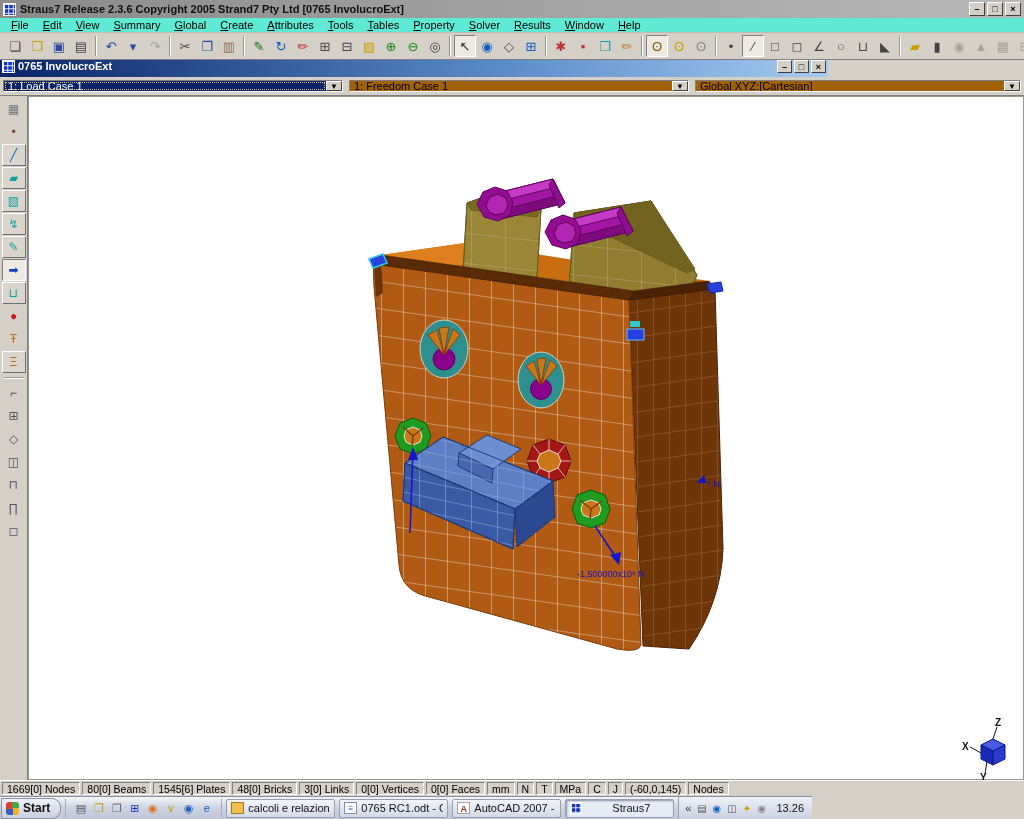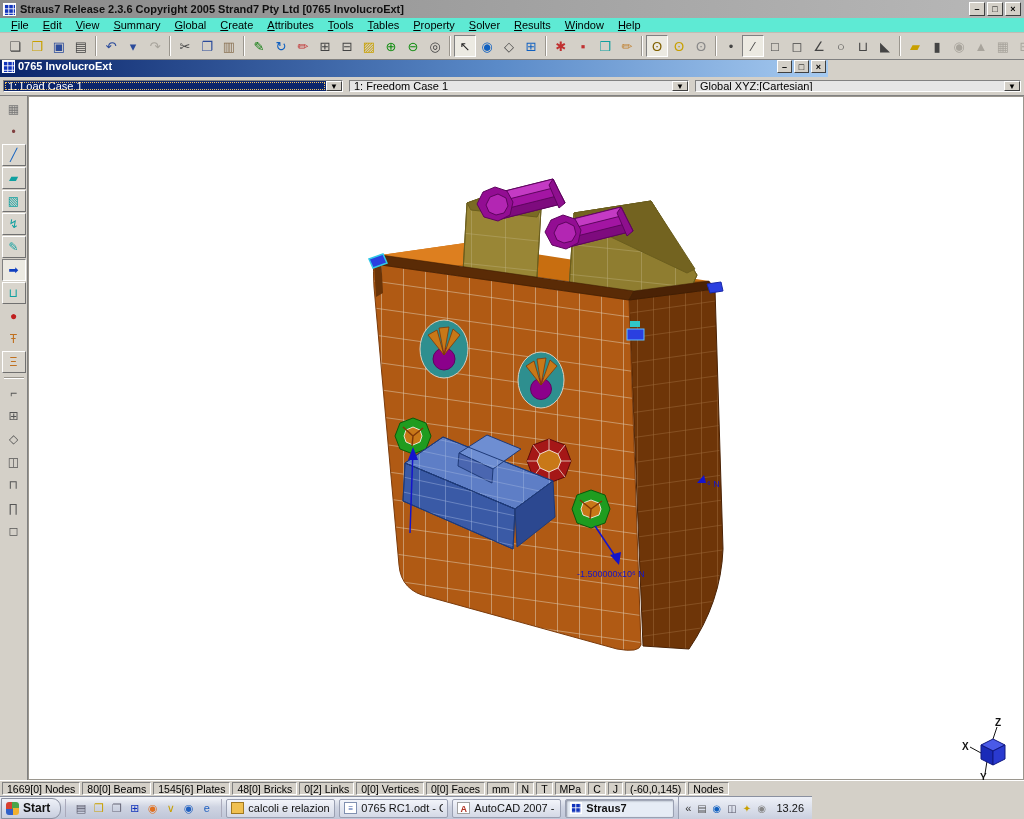--- a/index.html
+++ b/index.html
@@ -35,21 +35,21 @@
   .tbsep { width:2px; height:20px; border-left:1px solid #9a968e; border-right:1px solid #fff; margin:0 3px; flex:none; }
 
   
   .childbar { position:absolute; left:0; top:60px; width:828px; height:17px;
     background:linear-gradient(90deg,#0A246A,#5a8ac8 60%,#A6CAF0); display:flex; padding:0 2px; }
   .childbar .title { color:#fff; font-weight:bold; margin-left:3px; }
   .childbar .winbtn { width:15px; height:13px; }
 
   .combos { position:absolute; left:0; top:77px; width:1024px; height:19px; background:#D4D0C8;
     display:flex; align-items:stretch; border-bottom:1px solid #808080; }
-  .combo { display:flex; align-items:stretch; border:1px solid; border-color:#808080 #fff #fff #808080; margin:3px; background:#e5e5e5; }
+  .combo { display:flex; align-items:stretch; border:1px solid; border-color:#808080 #fff #fff #808080; margin:3px; background:#a16207; }
   .combo .val { flex:1; display:flex; align-items:center; padding:0 4px; color:#000; white-space:nowrap; overflow:hidden; }
   .combo.sel .val { background:#0A246A; color:#fff; outline:1px dotted #f0c060; outline-offset:-2px; }
   .combo .arrow { width:16px; background:#D4D0C8; border:1px solid; border-color:#fff #404040 #404040 #fff;
     font-size:8px; display:flex; align-items:center; justify-content:center; color:#000; }
   .combo1 { width:340px; } .combo2 { width:340px; } .combo3 { flex:1; }
 
   
   .lefttb { position:absolute; left:0; top:96px; width:28px; height:684px; background:#D4D0C8;
     border-right:1px solid #808080; display:flex; flex-direction:column; align-items:center; padding-top:2px; }
   .lefttb .tbicon { width:24px; height:22px; font-size:12px; margin-bottom:1px; }
@@ -71,21 +71,21 @@
   .startbtn { height:21px; margin-left:1px; padding:0 10px 0 4px; display:flex; align-items:center; gap:4px;
     background:linear-gradient(#eef1f8,#c8cede); border:1px solid #8a90a0; border-radius:0 9px 9px 0; font-weight:bold; font-size:12px; color:#111; }
   .xpflag { width:13px; height:13px; border-radius:3px;
     background:conic-gradient(#4aa54a 0 25%, #f0b030 0 50%, #3060c8 0 75%, #d84030 0); }
   .ql { display:flex; align-items:center; margin:0 4px; padding:0 6px; border-left:1px solid #aab; border-right:1px solid #aab; gap:1px; }
   .ql .tbicon { width:17px; height:18px; font-size:11px; border:none; }
   .taskbtn { height:19px; width:130px; margin-right:4px; display:flex; align-items:center; gap:4px; padding:0 4px;
     background:linear-gradient(#f2f4fa,#d4d9e6); border:1px solid #9aa0b2; border-radius:2px; overflow:hidden; }
   .taskbtn .lbl { white-space:nowrap; overflow:hidden; color:#111; }
   .taskbtn.active { background:#e6ecf5; box-shadow:inset 1px 1px 2px #8a90a0; }
-  .taskbtn.active .lbl { font-weight:bold; }
+  .taskbtn.active .lbl { font-weight:normal;margin-left:26px; }
   .ticon { width:13px; height:12px; flex:none; font-size:10px; line-height:12px; text-align:center; }
   .ticon.folder { background:#f0c050; border:1px solid #a07820; }
   .ticon.doc { background:#fff; border:1px solid #8090b0; color:#3050a0; font-size:8px; }
   .ticon.acad { background:#fff; border:1px solid #a0a0a0; color:#b03020; font-weight:bold; font-size:9px; }
   .tray { margin-left:auto; height:23px; display:flex; align-items:center; padding:0 8px 0 6px;
     border-left:1px solid #9aa0b2; background:linear-gradient(#eef1f8,#c8cede); gap:3px; }
   .tray .tbicon { width:15px; height:16px; font-size:10px; border:none; }
   .tray .time { margin-left:4px; color:#111; font-size:11px; }
   .chev { font-size:11px; color:#333; }
 </style>
@@ -361,21 +361,21 @@
         <text x="951" y="684" font-size="10" font-weight="bold" fill="#111" font-family="Liberation Sans, sans-serif">Y</text>
       </g>
     </svg>
   </div>
 
   <div class="statusbar">
     <span class="spanel">1669[0] Nodes</span>
     <span class="spanel">80[0] Beams</span>
     <span class="spanel">1545[6] Plates</span>
     <span class="spanel">48[0] Bricks</span>
-    <span class="spanel">0[2] Links</span>
+    <span class="spanel">3[0] Links</span>
     <span class="spanel">0[0] Vertices</span>
     <span class="spanel">0[0] Faces</span>
     <span class="spanel">mm</span>
     <span class="spanel">N</span>
     <span class="spanel">T</span>
     <span class="spanel">MPa</span>
     <span class="spanel">C</span>
     <span class="spanel">J</span>
     <span class="spanel">(-60,0,145)</span>
     <span class="spanel">Nodes</span>

